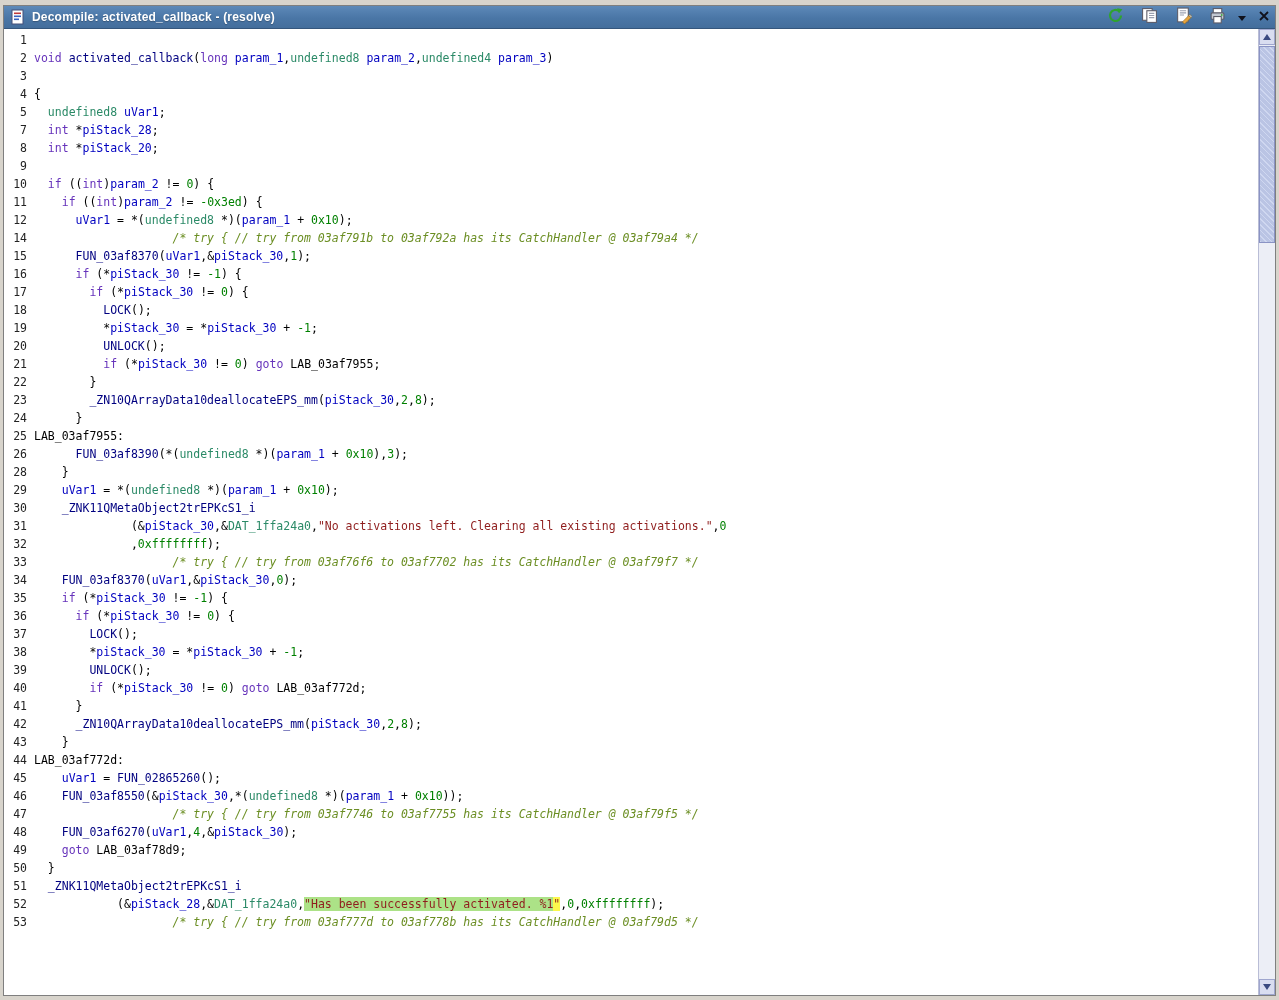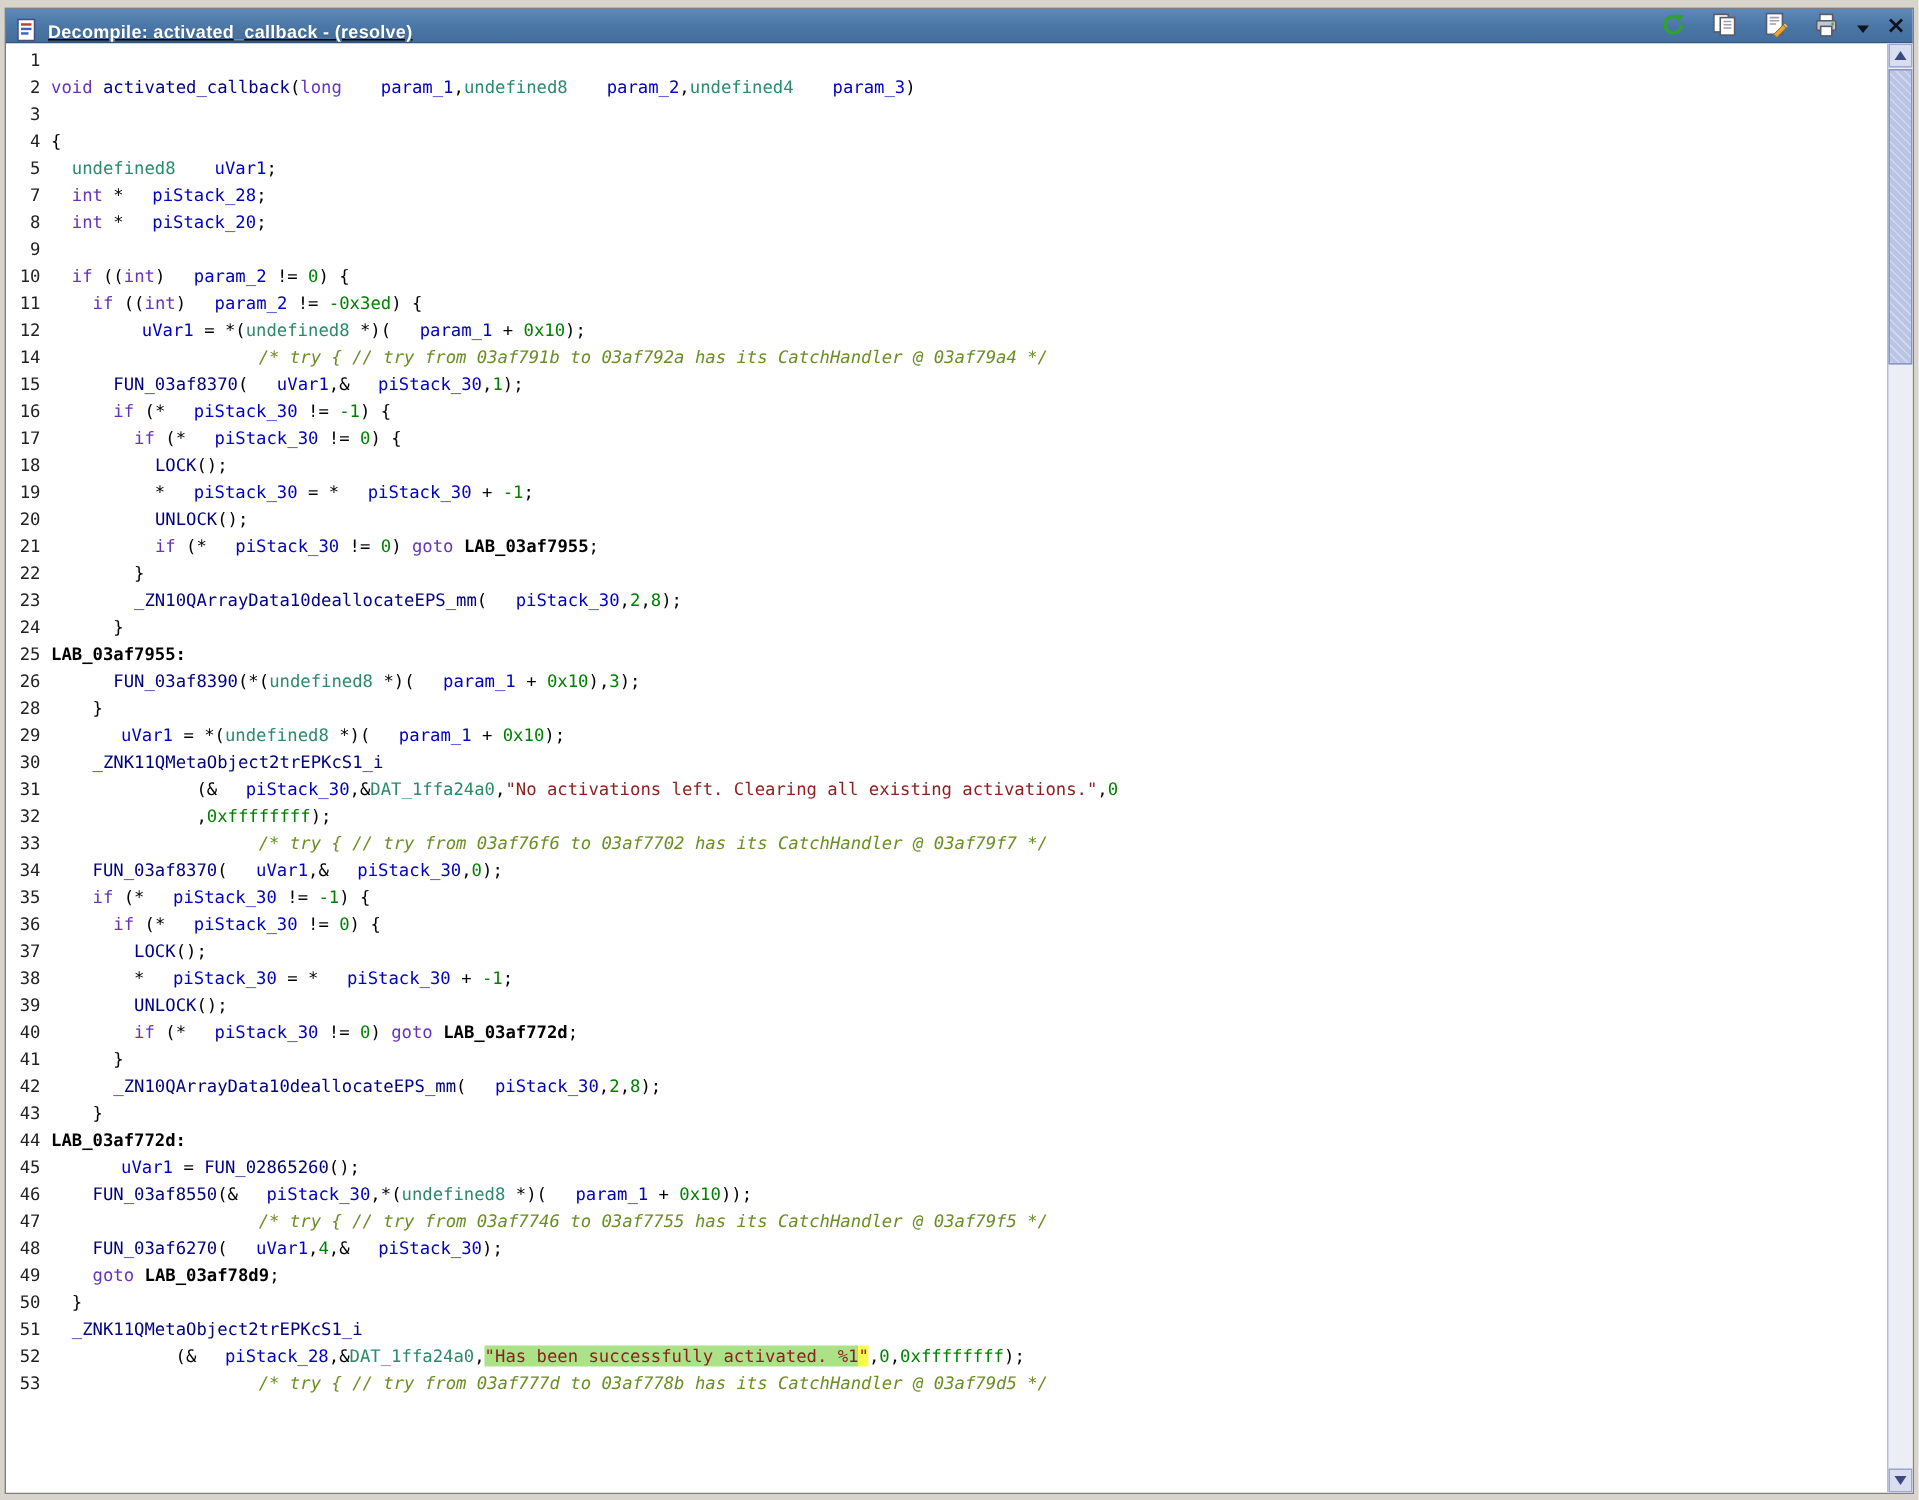--- a/index.html
+++ b/index.html
@@ -18,23 +18,22 @@
     width:100%;height:100%;
     border:1px solid #7f7f7f;
     display:flex;flex-direction:column;
     background:#ffffff;
   }
   
   .titlebar{
     height:22px;flex:0 0 22px;
     background:linear-gradient(to bottom,#5d89b8 0%,#4a76a6 55%,#446e9c 100%);
     border-bottom:1px solid #35567c;
-    display:flex;align-items:flex-end;
+    display:flex;align-items:center;
     padding:0 4px 0 6px;
-    text-decoration:underline;
   }
   .titlebar .app-icon{width:16px;height:16px;flex:0 0 16px;margin-right:6px;display:flex;align-items:center;justify-content:center;}
   .titlebar .title{
     color:#ffffff;font-size:12px;font-weight:700;
     white-space:nowrap;letter-spacing:.2px;
     text-shadow:0 1px 1px rgba(0,0,0,.25);
   }
   .titlebar .spacer{flex:1;}
   .tb-btn{
     width:20px;height:20px;margin-left:14px;
@@ -55,25 +54,25 @@
   }
   .line{height:18px;white-space:pre;}
   .ln{
     display:inline-block;width:22px;text-align:right;
     margin-right:7px;color:#222222;
   }
   .tk-p{color:#000000;}
   .tk-k{color:#6633BB;}
   .tk-t{color:#2B8A67;}
   .tk-f{color:#000080;}
-  .tk-v{color:#0000C0;margin-left:19px;}
+  .tk-v{color:#0000C0;}
   .tk-g{color:#2B8A67;}
   .tk-n{color:#008000;}
   .tk-s{color:#8F1D1D;}
-  .tk-l{color:#000000;font-weight:bold;}
+  .tk-l{color:#000000;}
   .tk-c{color:#6B8E23;font-style:italic;text-align:center;}
   .tk-hs{color:#8F1D1D;background:#ACE287;}
   .tk-hy{color:#8F1D1D;background:#FCF84C;}
   
   .vscroll{
     position:absolute;top:0;right:0;bottom:0;width:17px;
     background:#ECEEF6;border-left:1px solid #B9BDD6;
     box-sizing:border-box;
     display:flex;flex-direction:column;
   }

